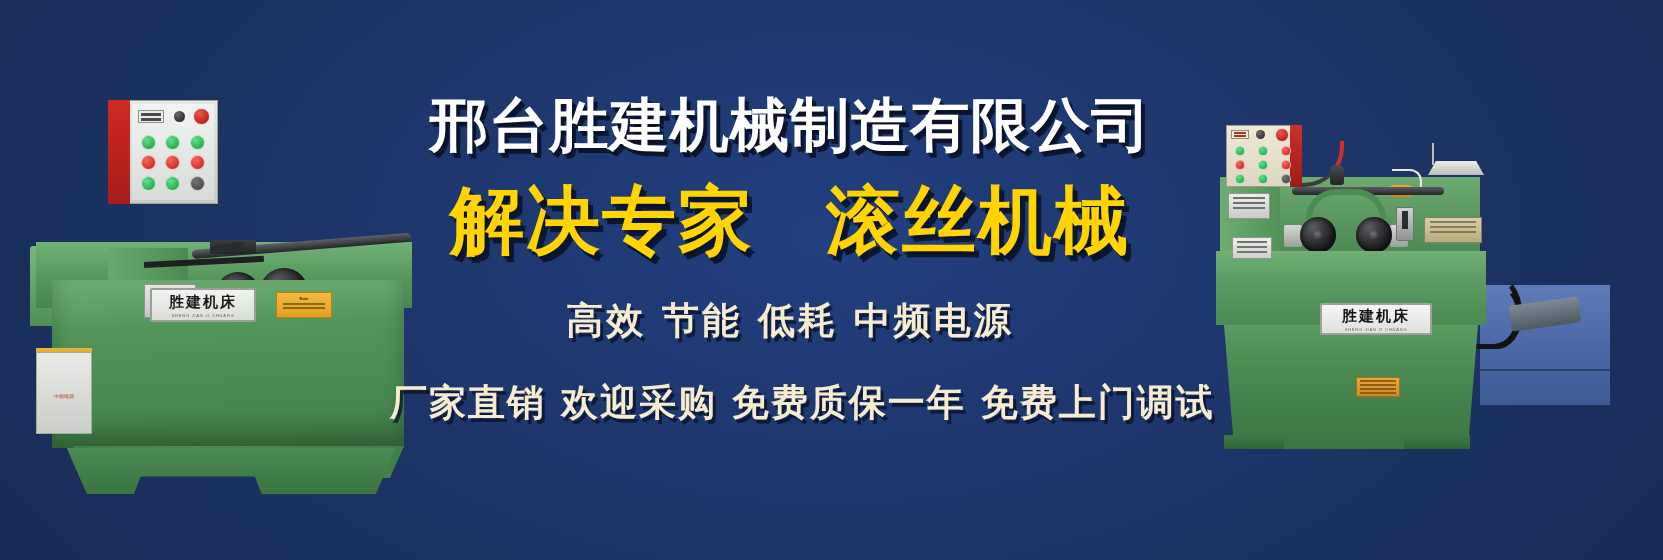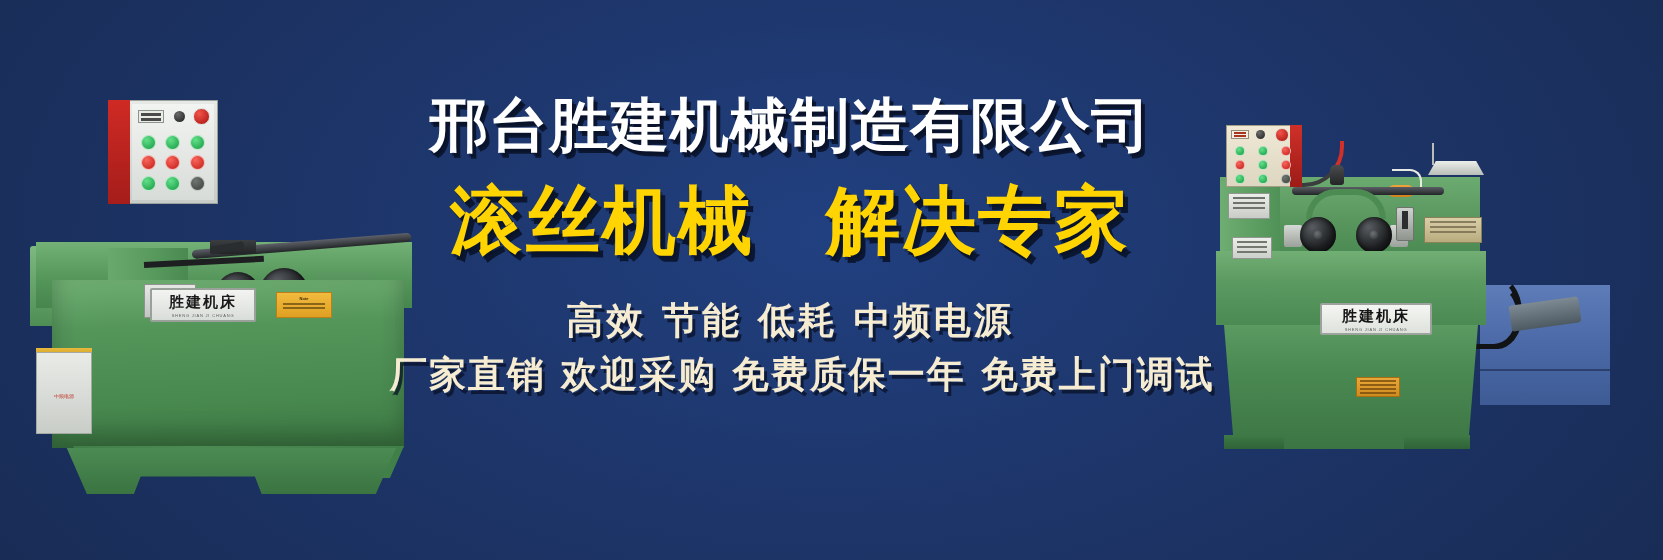--- a/index.html
+++ b/index.html
@@ -56,21 +56,21 @@
     margin-top: 36px;
     font-size: 37px;
     font-weight: bold;
     color: #f5ecd2;
     letter-spacing: 3px;
     white-space: nowrap;
     text-shadow: 3px 4px 0 rgba(8,16,38,0.75);
     font-family: "DejaVu Serif", "Liberation Serif", serif;
   }
   .tagline-2 {
-    margin-top: 4px;
+    margin-top: 32px;
     font-size: 37px;
     font-weight: bold;
     color: #f5ecd2;
     letter-spacing: 2px;
     white-space: nowrap;
     text-shadow: 3px 4px 0 rgba(8,16,38,0.75);
     font-family: "DejaVu Serif", "Liberation Serif", serif;
   }
 
   
@@ -513,21 +513,21 @@
       <span class="b-green"></span>
       <span class="b-green"></span>
       <span class="b-dark"></span>
     </div>
   </div>
 
   <div class="text-stack">
     <div class="company-name">邢台胜建机械制造有限公司</div>
 
     <div class="headline-row">
+      <div class="headline">解决专家</div>
       <div class="headline">滚丝机械</div>
-      <div class="headline">解决专家</div>
     </div>
 
     <div class="tagline-1">高效  节能  低耗  中频电源</div>
     <div class="tagline-2">厂家直销  欢迎采购  免费质保一年  免费上门调试</div>
   </div>
 
 </div>
 
 </body></html>

